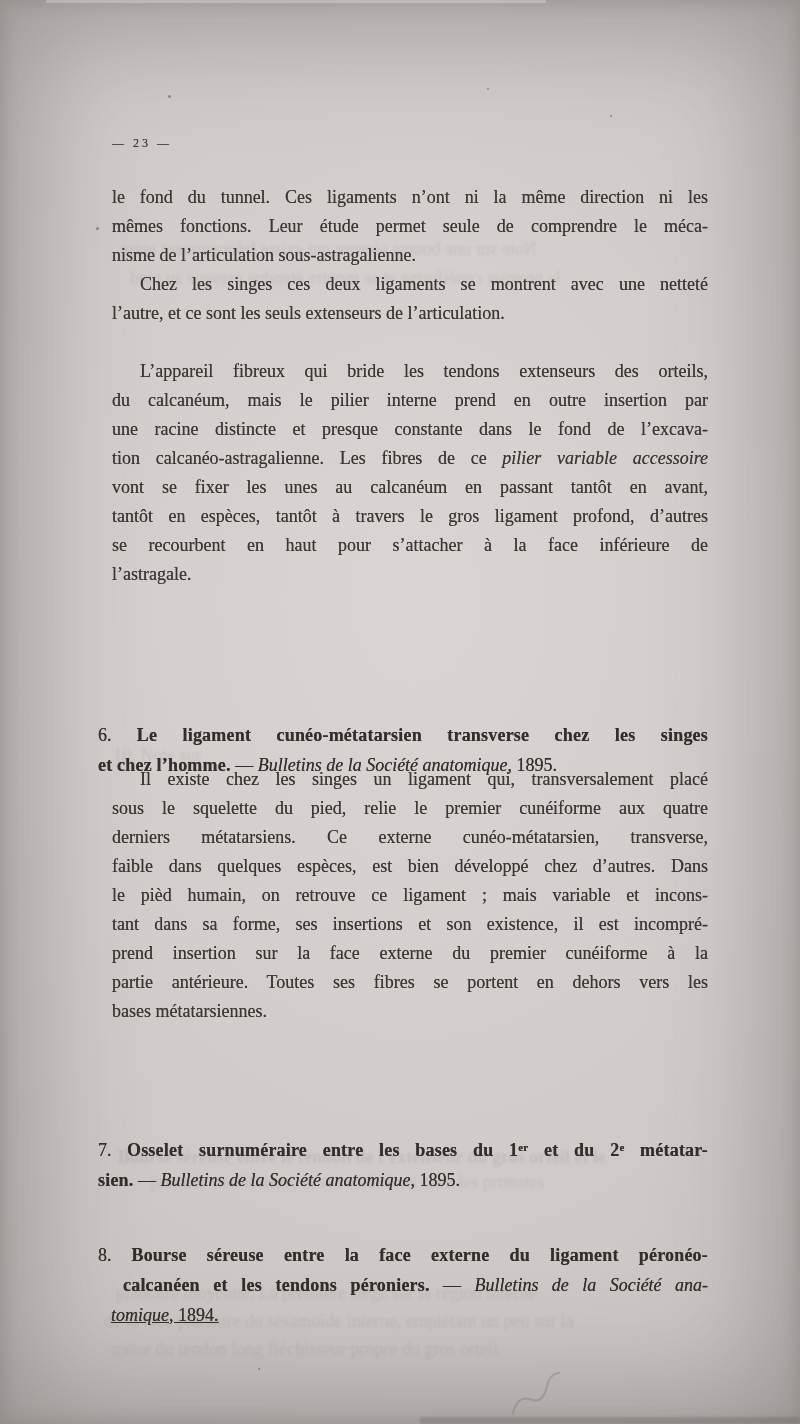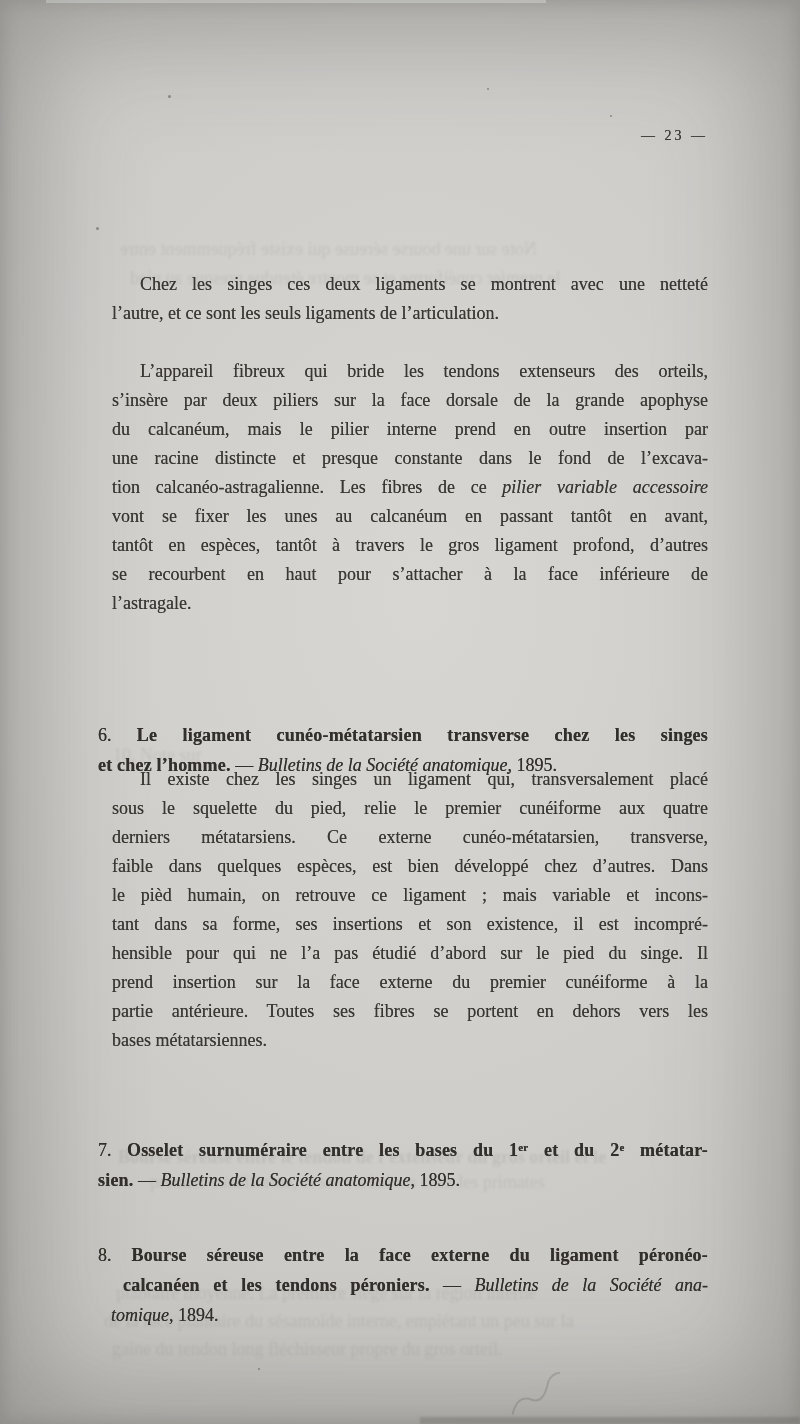--- a/index.html
+++ b/index.html
@@ -4,35 +4,35 @@
 <style>
   html,body{margin:0;padding:0;background:#888;}
   .page{
     position:relative;width:800px;height:1424px;overflow:hidden;
     background:radial-gradient(ellipse 120% 90% at 52% 42%,
       #d8d6d3 0%, #d0cecb 40%, #c7c5c2 70%, #b4b2af 100%);
     font-family:"Liberation Serif","DejaVu Serif",serif;
   }
   .vignette{position:absolute;inset:0;pointer-events:none;
     box-shadow:inset 0 0 110px 30px rgba(74,72,68,.34), inset 0 0 16px 4px rgba(74,72,68,.16);}
-  .pageno{position:absolute;top:128px;left:112px;width:596px;text-align:right;
-    font-size:14px;letter-spacing:3px;color:#3a3731;text-shadow:0 0 .6px rgba(58,55,49,.8);}
+  .pageno{position:absolute;top:136px;left:112px;width:596px;text-align:left;
+    font-size:12px;letter-spacing:3px;color:#3a3731;text-shadow:0 0 .6px rgba(58,55,49,.8);}
   .tb{position:absolute;left:112px;width:596px;font-size:18px;line-height:29px;
     color:#3a3731;text-align:justify;text-shadow:0 0 .6px rgba(58,55,49,.75);}
   .tb .line{text-align-last:justify;white-space:nowrap;}
   .tb .line.last{text-align-last:left;}
   .indent .line.first{text-indent:28px;}
   .heading{position:absolute;left:98px;width:610px;font-size:18px;line-height:30px;
     color:#332f2a;text-shadow:0 0 .6px rgba(51,47,42,.8);margin-top:40px;}
   .heading .hl{white-space:nowrap;}
   .heading .j{text-align:justify;text-align-last:justify;}
   .heading .c{}
   .heading b{font-weight:bold;letter-spacing:.2px;}
   .h8 .l2{padding-left:25px;}
-  .h8 .l3{padding-left:13px;text-align:center;text-align-last:left;}
+  .h8 .l3{padding-left:13px;text-align:center;text-align-last:left;text-decoration:underline;}
   sup{font-size:11px;line-height:0;vertical-align:5px;}
   i{font-style:italic;}
   .ghost{position:absolute;color:#6e6c66;opacity:.15;filter:blur(1.1px);
     font-size:18px;white-space:nowrap;pointer-events:none;}
   .ghost.m{transform:scaleX(-1);}
   .ghost.bold{font-weight:bold;}
   .speck{position:absolute;width:3px;height:3px;border-radius:50%;background:rgba(60,58,54,.45);}
   .edge-top{position:absolute;top:0;left:46px;width:500px;height:3px;background:rgba(246,246,244,.85);}
   .bottom-band{position:absolute;bottom:0;left:420px;right:0;height:7px;
     background:rgba(70,68,64,.22);filter:blur(1px);}
@@ -48,27 +48,31 @@
   <div class="ghost m" style="top:268px;left:130px;">le premier cunéiforme et se montre étendue presque au pied</div>
   <div class="ghost" style="top:745px;left:113px;">10. Note sur</div>
   <div class="ghost bold" style="top:1147px;left:118px;">Bourse séreuse entre le tendon de l’extenseur du gros orteil et le</div>
   <div class="ghost" style="top:1172px;left:150px;">premier cunéiforme, et ses variations chez les primates</div>
   <div class="ghost" style="top:1283px;left:116px;">plantaire moyenne. La première siège sur la région interne</div>
   <div class="ghost" style="top:1311px;left:104px;">de la face plantaire du sésamoïde interne, empiétant un peu sur la</div>
   <div class="ghost" style="top:1339px;left:112px;">gaine du tendon long fléchisseur propre du gros orteil.</div>
 
   <div class="pageno">— 23 —</div>
 
+  <div class="tb" style="top:183px;">
+      <div class="line first">le fond du tunnel. Ces ligaments n’ont ni la même direction ni les</div>
+      <div class="line">mêmes fonctions. Leur étude permet seule de comprendre le méca-</div>
+      <div class="line last">nisme de l’articulation sous-astragalienne.</div>
+    </div>
   <div class="tb indent" style="top:270px;">
       <div class="line first">Chez les singes ces deux ligaments se montrent avec une netteté</div>
-      <div class="line last">l’autre, et ce sont les seuls ligaments de l’articulation.</div>
+      <div class="line last">l’autre, et ce sont les seuls extenseurs de l’articulation.</div>
     </div>
   <div class="tb indent" style="top:357px;">
       <div class="line first">L’appareil fibreux qui bride les tendons extenseurs des orteils,</div>
-      <div class="line">s’insère par deux piliers sur la face dorsale de la grande apophyse</div>
       <div class="line">du calcanéum, mais le pilier interne prend en outre insertion par</div>
       <div class="line">une racine distincte et presque constante dans le fond de l’excava-</div>
       <div class="line">tion calcanéo-astragalienne. Les fibres de ce <i>pilier variable accessoire</i></div>
       <div class="line">vont se fixer les unes au calcanéum en passant tantôt en avant,</div>
       <div class="line">tantôt en espèces, tantôt à travers le gros ligament profond, d’autres</div>
       <div class="line">se recourbent en haut pour s’attacher à la face inférieure de</div>
       <div class="line last">l’astragale.</div>
     </div>
 
   <div class="heading h6" style="top:680px;">
@@ -76,21 +80,20 @@
     <div class="hl c"><b>et chez l’homme.</b> — <i>Bulletins de la Société anatomique</i>, 1895.</div>
   </div>
 
   <div class="tb indent" style="top:765px;">
       <div class="line first">Il existe chez les singes un ligament qui, transversalement placé</div>
       <div class="line">sous le squelette du pied, relie le premier cunéiforme aux quatre</div>
       <div class="line">derniers métatarsiens. Ce externe cunéo-métatarsien, transverse,</div>
       <div class="line">faible dans quelques espèces, est bien développé chez d’autres. Dans</div>
       <div class="line">le pièd humain, on retrouve ce ligament ; mais variable et incons-</div>
       <div class="line">tant dans sa forme, ses insertions et son existence, il est incompré-</div>
-      <div class="line">hensible pour qui ne l’a pas étudié d’abord sur le pied du singe. Il</div>
       <div class="line">prend insertion sur la face externe du premier cunéiforme à la</div>
       <div class="line">partie antérieure. Toutes ses fibres se portent en dehors vers les</div>
       <div class="line last">bases métatarsiennes.</div>
     </div>
 
   <div class="heading h7" style="top:1095px;">
     <div class="hl j">7. <b>Osselet surnuméraire entre les bases du 1<sup>er</sup> et du 2<sup>e</sup> métatar-</b></div>
     <div class="hl c"><b>sien.</b> — <i>Bulletins de la Société anatomique</i>, 1895.</div>
   </div>
 

